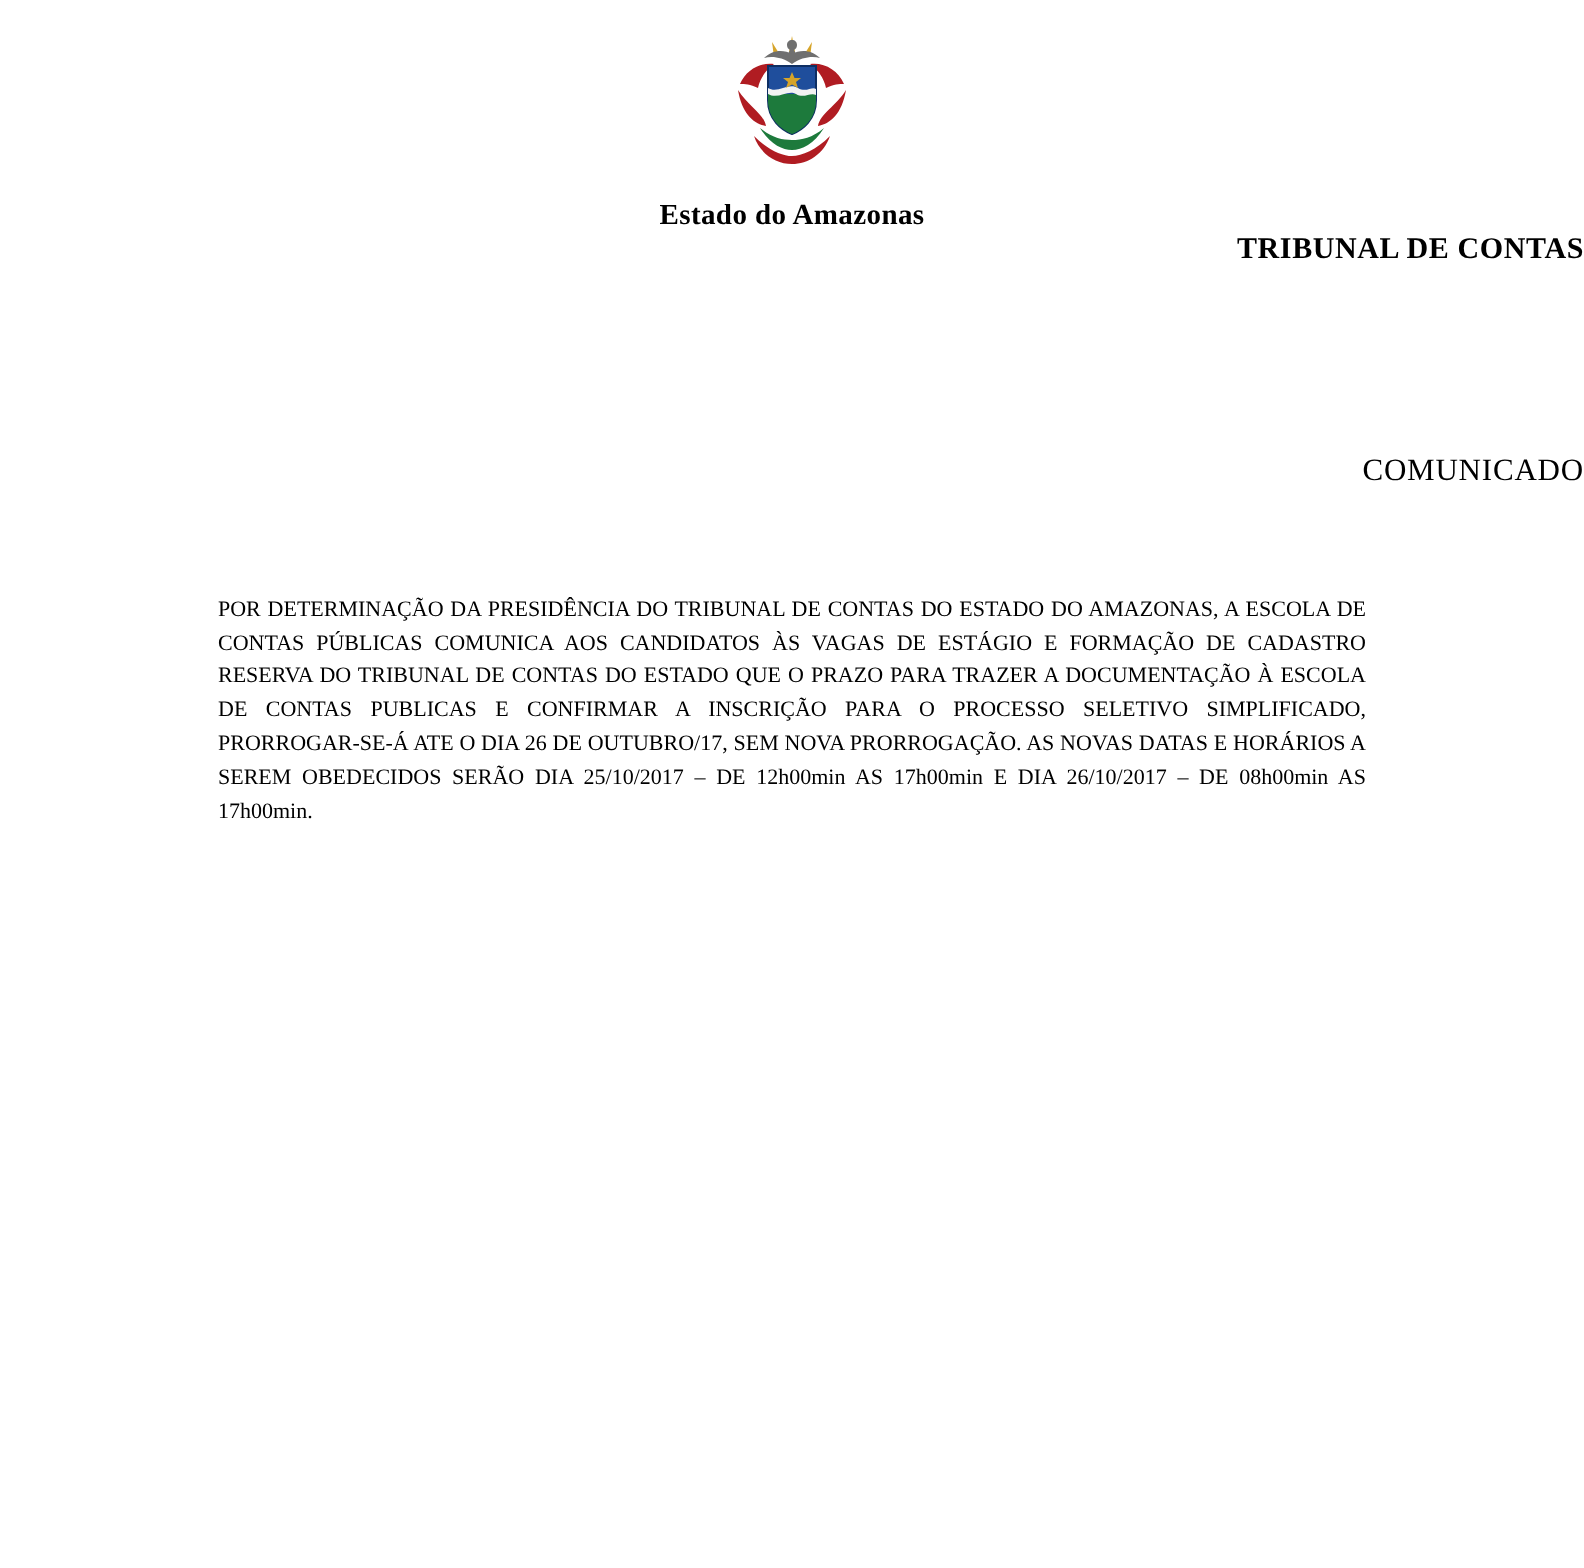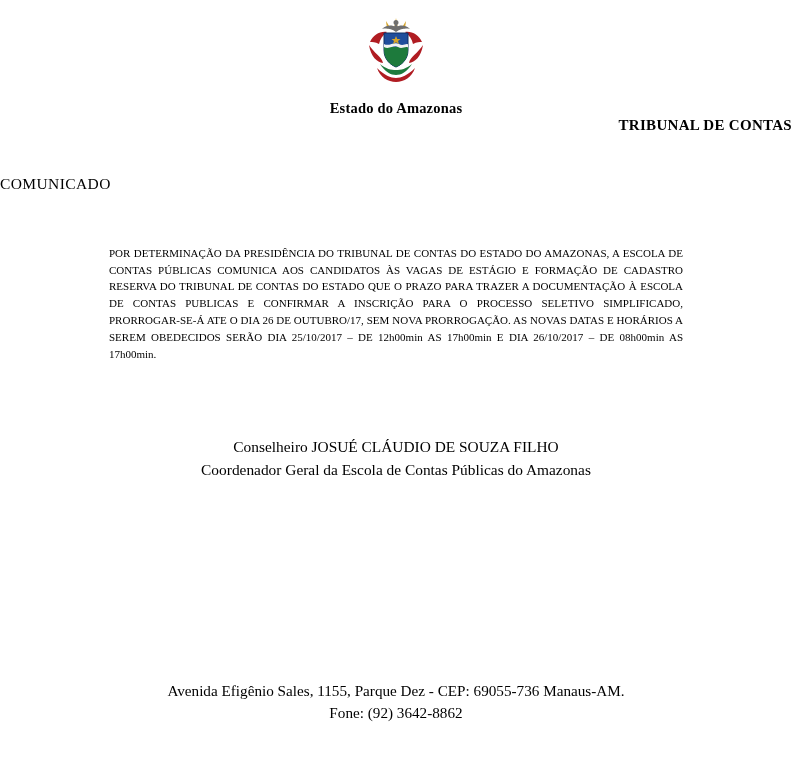--- a/index.html
+++ b/index.html
@@ -45,23 +45,23 @@
   }
   .header-line-2 {
     font-size: 15px;
     font-weight: bold;
     letter-spacing: 0.3px;
     text-align: right;
   }
 
   
   .doc-title {
-    text-align: left;
+    text-align: right;
     font-size: 15.5px;
-    margin-top: 40px;
+    margin-top: 92px;
     letter-spacing: 0.4px;
   }
 
   
   .content {
     margin: 0 auto;
     width: 574px;
     padding-left: 0;
   }
   .para {
@@ -147,24 +147,16 @@
       <div class="header-line-1">Estado do Amazonas</div>
       <div class="header-line-2">TRIBUNAL DE CONTAS</div>
     </div>
   </div>
 
   <div class="doc-title">COMUNICADO</div>
 
   <div class="content">
     <p class="para para-main">POR DETERMINAÇÃO DA PRESIDÊNCIA DO TRIBUNAL DE CONTAS DO ESTADO DO AMAZONAS, A ESCOLA DE CONTAS PÚBLICAS COMUNICA AOS CANDIDATOS ÀS VAGAS DE ESTÁGIO E FORMAÇÃO DE CADASTRO RESERVA DO TRIBUNAL DE CONTAS DO ESTADO QUE O PRAZO PARA TRAZER A DOCUMENTAÇÃO À ESCOLA DE CONTAS PUBLICAS E CONFIRMAR A INSCRIÇÃO PARA O PROCESSO SELETIVO SIMPLIFICADO, PRORROGAR-SE-Á ATE O DIA 26 DE OUTUBRO/17, SEM NOVA PRORROGAÇÃO. AS NOVAS DATAS E HORÁRIOS A SEREM OBEDECIDOS SERÃO DIA 25/10/2017 – DE 12h00min AS 17h00min E DIA 26/10/2017 – DE 08h00min AS 17h00min.</p>
 
-    <div class="signature">
-      <div class="sig-name">Conselheiro JOSUÉ CLÁUDIO DE SOUZA FILHO</div>
-      <div class="sig-role">Coordenador Geral da Escola de Contas Públicas do Amazonas</div>
-    </div>
   </div>
 
-  <div class="footer">
-    <div class="footer-line">Avenida Efigênio Sales, 1155, Parque Dez - CEP: 69055-736 Manaus-AM.</div>
-    <div class="footer-line">Fone: (92) 3642-8862</div>
-  </div>
 
 </div>
 
 </body></html>

